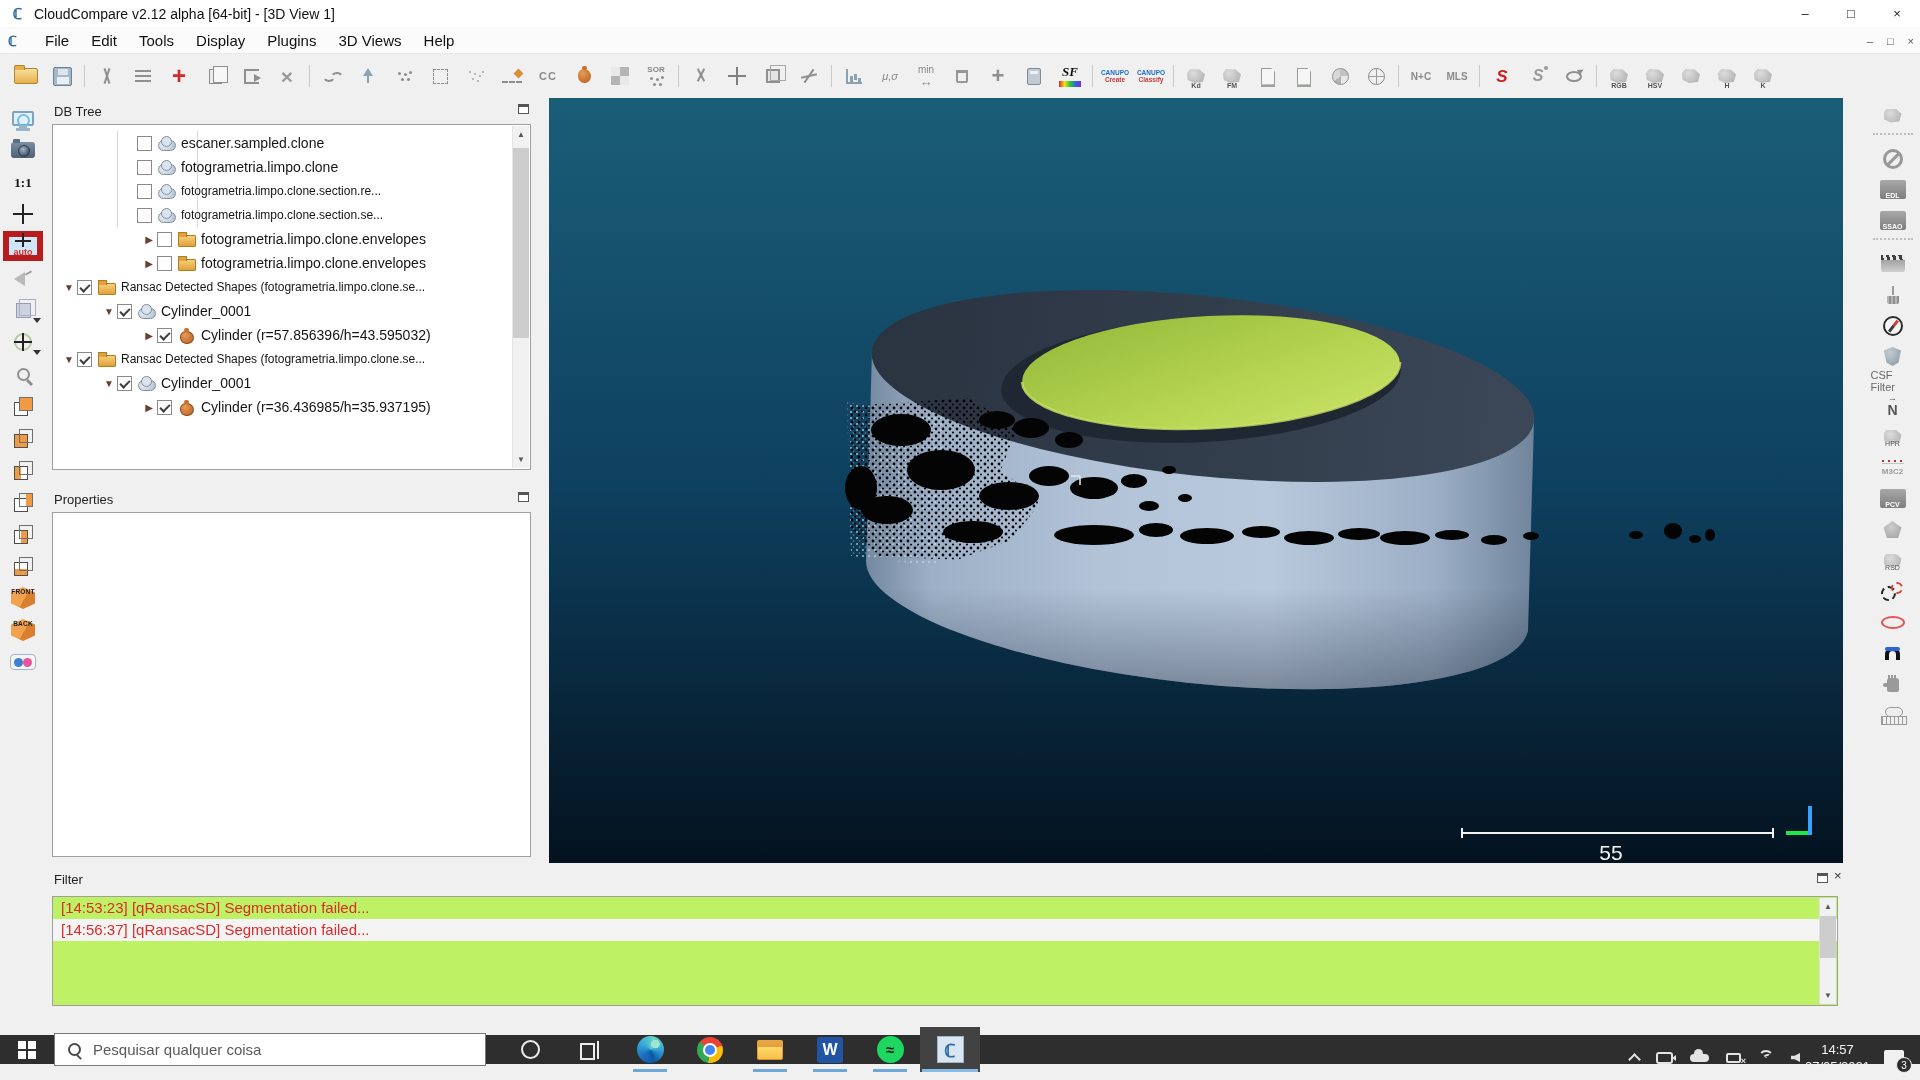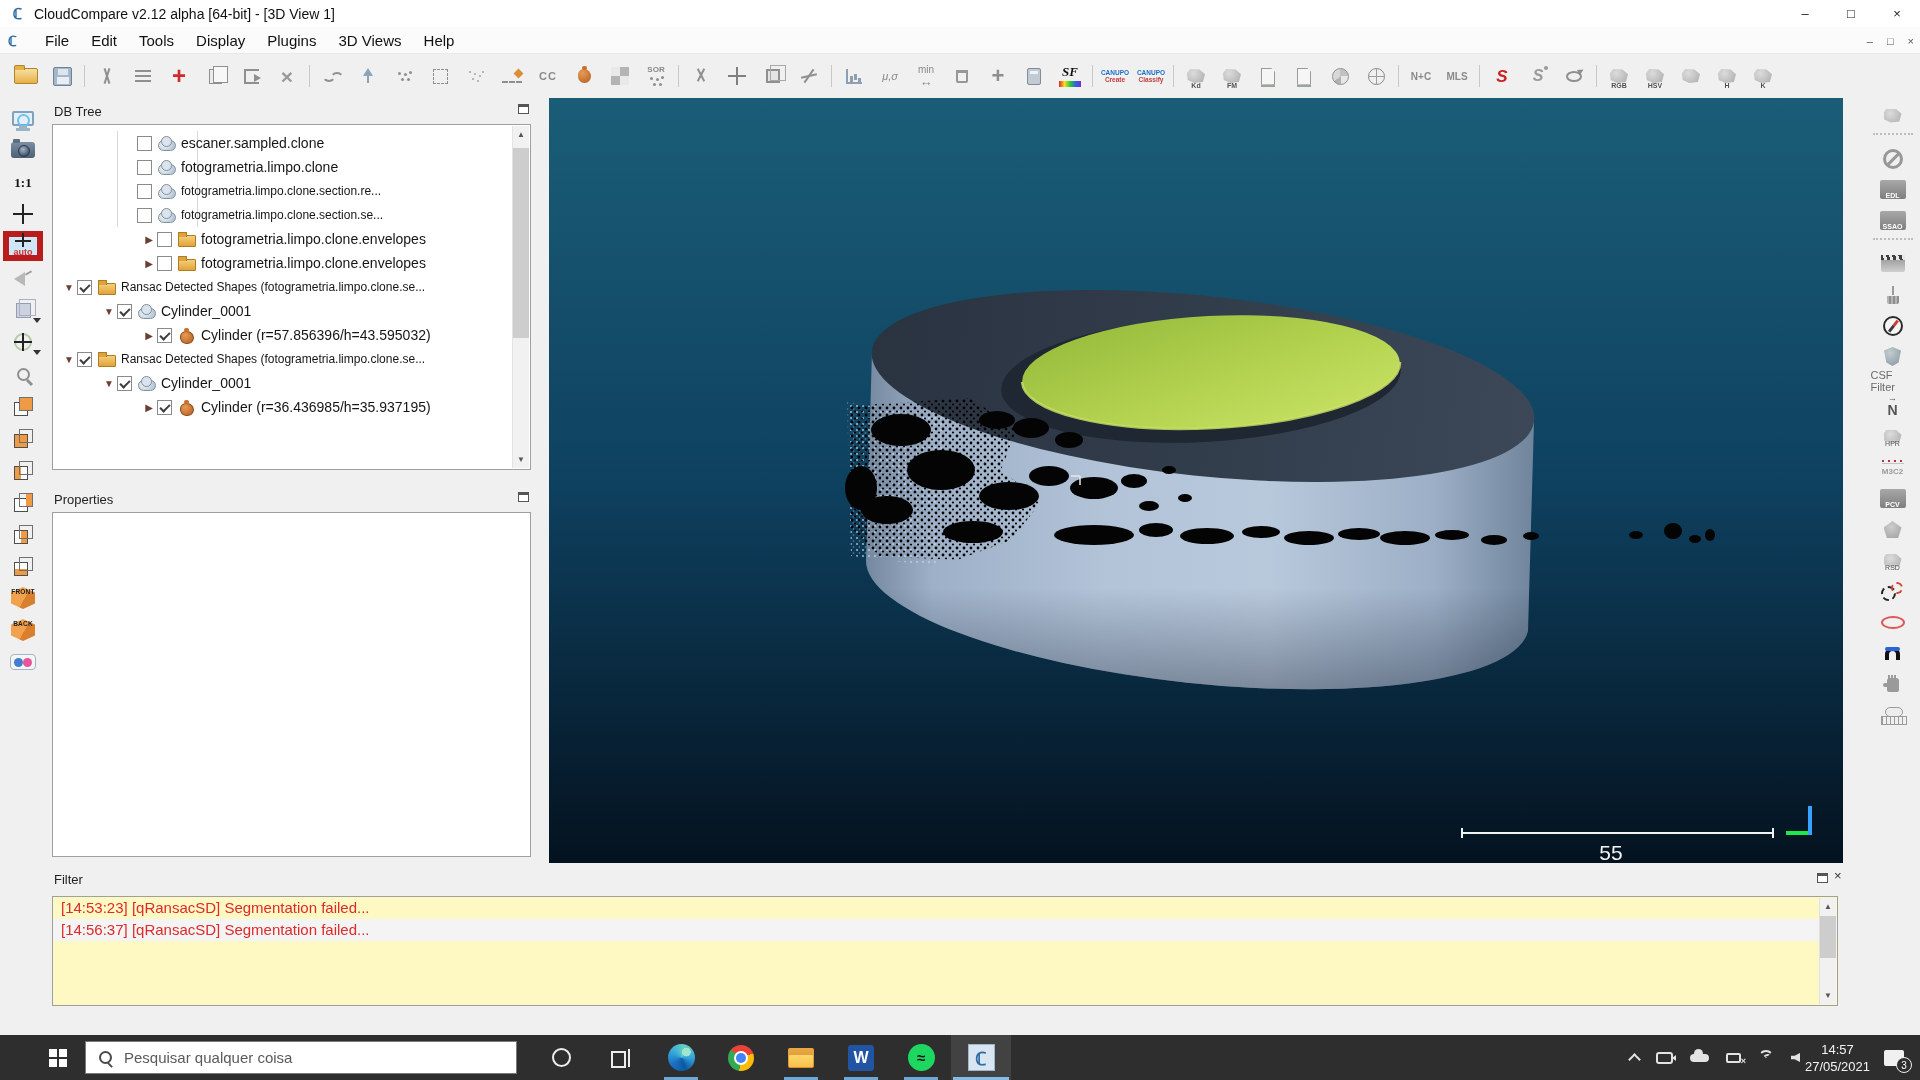--- a/index.html
+++ b/index.html
@@ -228,30 +228,30 @@
   .k-hand .ic::before { content:""; position:absolute; left:-4px; top:5px; width:6px; height:4px; background:#9a9a9a; border-radius:2px; }
   .k-hand .ic::after { content:""; position:absolute; left:1px; top:-3px; width:2px; height:4px; background:#9a9a9a; box-shadow:3px 0 0 #9a9a9a, 6px 0 0 #9a9a9a; }
   .k-cloudruler .ic { width:24px; height:18px; }
   .k-cloudruler .ic::before { content:""; position:absolute; left:4px; top:0; width:16px; height:8px; border-radius:6px; border:1.5px solid #9a9a9a; background:#ededed; }
   .k-cloudruler .ic::after { content:""; position:absolute; left:0; bottom:0; width:24px; height:7px; border:1px solid #9a9a9a; background:repeating-linear-gradient(90deg,#9a9a9a 0 1px,transparent 1px 4px); }
 
   
   .console-head { left:54px; top:872px; }
   .console-float { left:1817px; top:873px; }
   .console-close { position:absolute; left:1834px; top:868px; font-size:13px; color:#333; }
-  .console-box { position:absolute; left:52px; top:896px; width:1786px; height:110px; background:#fef9c3; border:1px solid #9f9f9f; overflow:hidden; }
+  .console-box { position:absolute; left:52px; top:896px; width:1786px; height:110px; background:#bef264; border:1px solid #9f9f9f; overflow:hidden; }
   .cline { height:22px; line-height:22px; padding-left:8px; font-size:15px; white-space:nowrap; }
   .cline:nth-child(2) { background:#f4f4f4; }
   .cline.err { color:#dd2a2a; }
   .cline.warn { color:#9a3333; }
   .console-box .vscroll { border-left:1px solid #e0e0e0; }
   .cs-thumb { top:18px; height:42px; }
 
   
-  .taskbar { position:absolute; left:0; top:1035px; width:1920px; height:45px; background:#2e2e2e; display:flex; align-items:center;padding-left:31px; }
+  .taskbar { position:absolute; left:0; top:1035px; width:1920px; height:29px; background:#2e2e2e; display:flex; align-items:center; }
   .startbtn { width:54px; height:45px; display:flex; align-items:center; justify-content:center; flex:none; }
   .startbtn .ic { position:relative; width:18px; height:18px; }
   .startbtn .ic::before { content:""; position:absolute; left:0; top:0; width:8px; height:8px; background:#fff; box-shadow:10px 0 0 #fff, 0 10px 0 #fff, 10px 10px 0 #fff; }
   .searchbox { width:432px; height:33px; background:#fff; border:1px solid #7a7a7a; display:flex; align-items:center; padding-left:12px; flex:none; }
   .searchbox .s-ic { position:relative; width:16px; height:16px; margin-right:10px; flex:none; }
   .searchbox .s-ic::before { content:""; position:absolute; left:1px; top:1px; width:9px; height:9px; border:2px solid #4a4a4a; border-radius:50%; }
   .searchbox .s-ic::after { content:""; position:absolute; right:1px; bottom:0; width:6px; height:2px; background:#4a4a4a; transform:rotate(45deg); }
   .searchbox .s-text { font-size:15px; color:#5a5a5a; }
   .apps { display:flex; height:45px; margin-left:14px; }
   .tb-app { width:60px; height:45px; display:flex; align-items:center; justify-content:center; position:relative; flex:none; }

